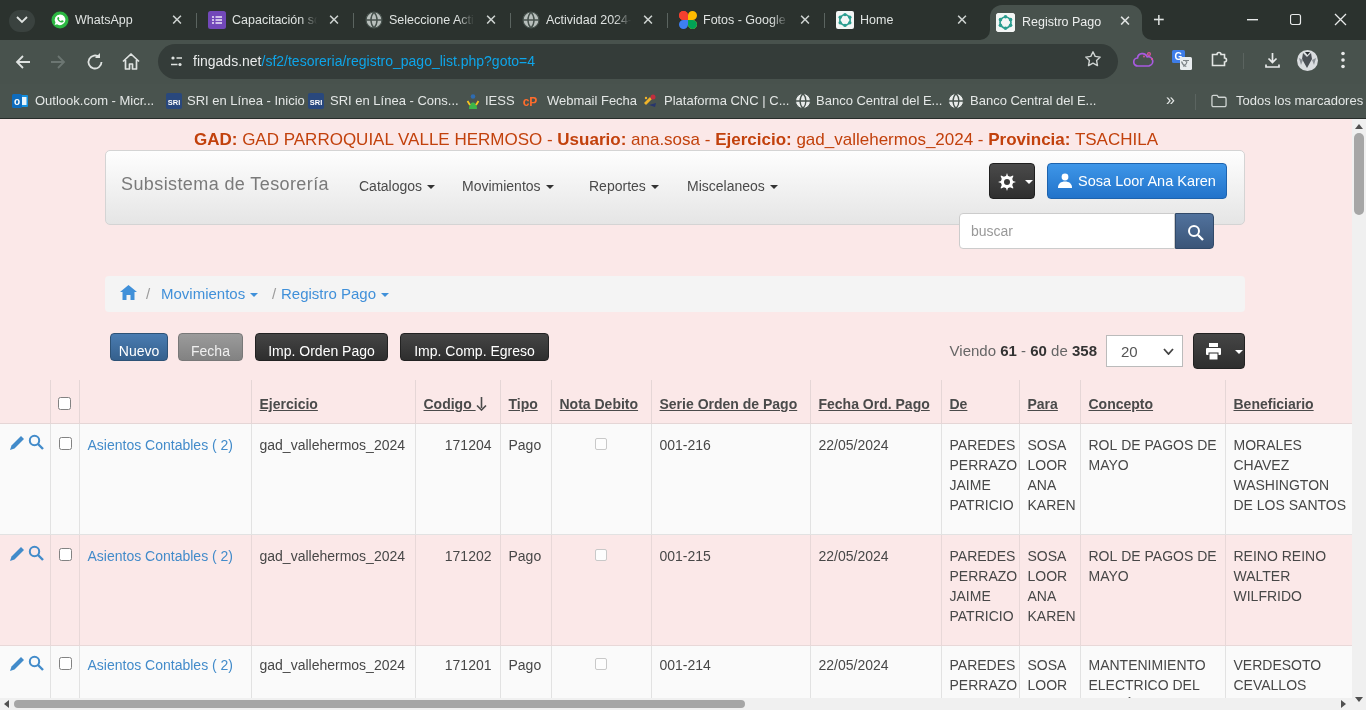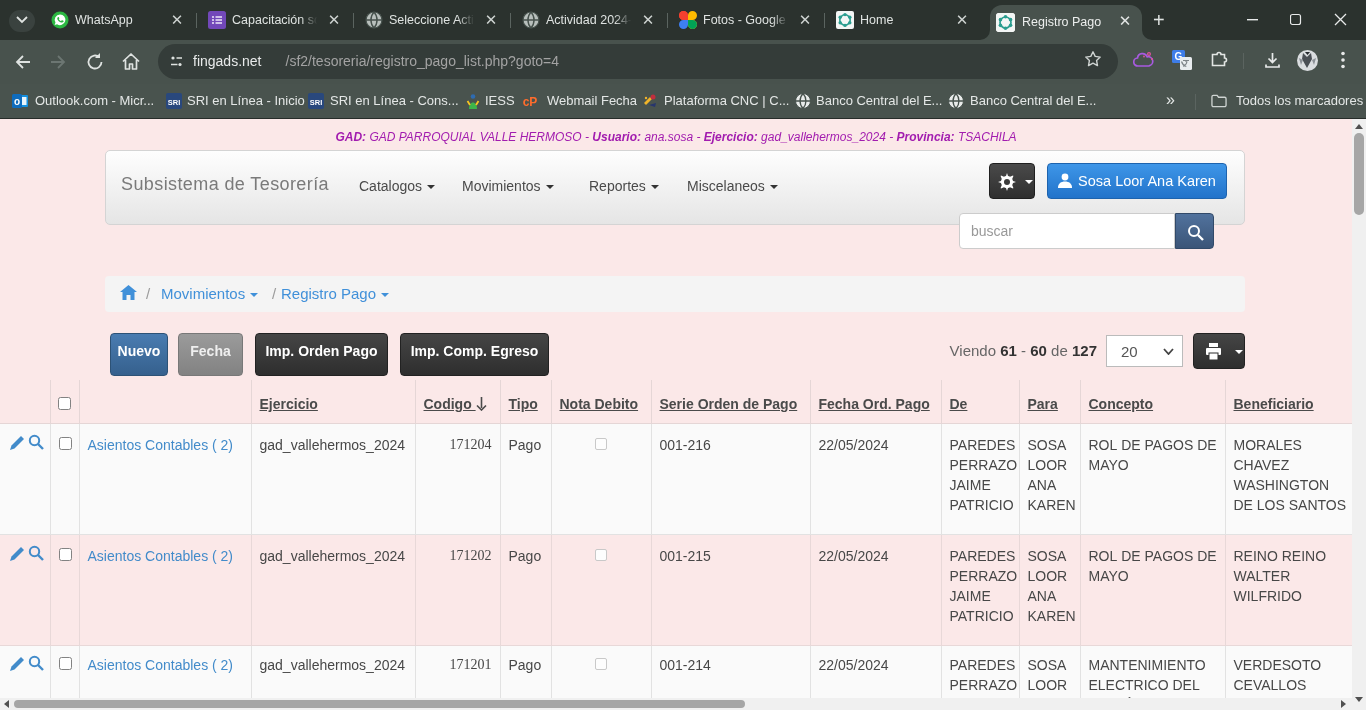--- a/index.html
+++ b/index.html
@@ -20,66 +20,66 @@
 #activetab .fav { position:absolute; left:6px; top:8px; width:19px; height:19px; background:#fff; border-radius:3px; }
 #activetab .ttl { position:absolute; left:32px; top:10px; font-size:12.5px; color:#eceeed; white-space:nowrap; }
 #activetab .cls { position:absolute; right:10px; top:9px; width:14px; height:14px; color:#e3e6e5; font-size:15px; line-height:14px; text-align:center; }
 #newtab { position:absolute; left:1153px; top:11px; color:#dfe3e1; font-size:20px; line-height:18px; }
 .winbtn { position:absolute; top:0px; height:40px; color:#e8eaea; }
 
 #toolbar { position:absolute; left:0; top:40px; width:1366px; height:44px; background:#48524d; }
 .tbi { position:absolute; top:12px; }
 #urlpill { position:absolute; left:158px; top:4px; width:960px; height:35px; background:#343c39; border-radius:17.5px; }
 #urlpill .url { position:absolute; left:35px; top:9px; font-size:14px; color:#e8eaea; white-space:nowrap; }
-#urlpill .url span { color:#a3a3a3;margin-left:24px; }
+#urlpill .url span { color:#0ea5e9; }
 
 #bookmarks { position:absolute; left:0; top:84px; width:1366px; height:35px; background:#49534e; border-bottom:1px solid #272d2a; }
 .bm { position:absolute; top:9px; font-size:13px; color:#e4e7e6; white-space:nowrap; }
 .bmicon { position:absolute; top:9px; width:16px; height:16px; }
 
 
 #page { position:absolute; left:0; top:120px; width:1352px; height:590px; background:#fbe8e8; }
-#gadline { position:absolute; left:0; top:10px; width:1352px; text-align:center; font-size:12px; color:#a21caf;font-style:italic; }
+#gadline { position:absolute; left:0; top:10px; width:1352px; text-align:center; font-size:17px; color:#c2410c; }
 
 #navpanel { position:absolute; left:105px; top:30px; width:1140px; height:75px; background:linear-gradient(#fefefe,#e5e5e5); border:1px solid #d4d4d4; border-radius:5px; }
 #brand { position:absolute; left:15px; top:23px; font-size:18px; color:#7a7a7a; letter-spacing:0.4px; }
 .mi { position:absolute; top:27px; font-size:14px; color:#4a4a4a; }
 .caret { display:inline-block; width:0; height:0; border-left:4px solid transparent; border-right:4px solid transparent; border-top:4px solid #333; margin-left:5px; vertical-align:2px; }
 #gearbtn { position:absolute; left:883px; top:12px; width:46px; height:36px; background:linear-gradient(#4a4a4a,#2f2f2f); border:1px solid #1f1f1f; border-radius:4px; }
 #userbtn { position:absolute; left:941px; top:12px; width:180px; height:36px; background:linear-gradient(#3e96e8,#2273ca); border:1px solid #1d63ae; border-radius:4px; color:#fff; font-size:14.5px; text-align:center; line-height:34px; }
 #searchbox { position:absolute; left:853px; top:62px; width:216px; height:36px; background:#fff; border:1px solid #ccc; border-radius:4px 0 0 4px; }
 #searchbox span { position:absolute; left:11px; top:9px; font-size:14px; color:#999; }
 #searchbtn { position:absolute; left:1069px; top:62px; width:39px; height:36px; background:linear-gradient(#51729d,#3b5578); border:1px solid #324a69; border-radius:0 4px 4px 0; }
 
 #breadcrumb { position:absolute; left:105px; top:156px; width:1140px; height:36px; background:#f4f4f4; border-radius:4px; font-size:15px; }
 #breadcrumb .bc { position:absolute; top:9px; color:#4090d9; }
 #breadcrumb .sep { position:absolute; top:9px; color:#9b9b9b; }
 .bcaret { display:inline-block; width:0; height:0; border-left:4px solid transparent; border-right:4px solid transparent; border-top:4px solid #4090d9; margin-left:5px; vertical-align:2px; }
 
-.btn { position:absolute; top:213px; height:43px; border-radius:4px; color:#fff; font-size:14px; text-align:center; line-height:34px;font-weight:bold; }
+.btn { position:absolute; top:213px; height:28px; border-radius:4px; color:#fff; font-size:14px; text-align:center; line-height:34px; }
 .btn-blue { background:linear-gradient(#4a7cb1,#35608d); border:1px solid #2d5276; }
 .btn-gray { background:linear-gradient(#9b9b9b,#828282); border:1px solid #787878; color:#efefef; }
 .btn-dark { background:linear-gradient(#454545,#2e2e2e); border:1px solid #222; }
 #viendo { position:absolute; left:841px; top:222px; width:256px; text-align:right; font-size:15px; color:#666; }
 #viendo b { color:#333; }
 #pagesel { position:absolute; left:1106px; top:215px; width:77px; height:32px; background:#fff; border:1px solid #bbb; border-radius:0; }
 #pagesel span { position:absolute; left:14px; top:7px; font-size:15px; color:#555; }
 #printbtn { position:absolute; left:1193px; top:213px; width:52px; height:36px; background:linear-gradient(#454545,#2e2e2e); border:1px solid #222; border-radius:4px; }
 
 
 #tbl { position:absolute; left:0; top:260px; width:1380px; border-collapse:collapse; table-layout:fixed; font-size:14px; color:#474747; }
 #tbl th { font-weight:bold; color:#4a4a4a; text-decoration:underline; text-align:left; padding:15px 8px 10px; border:1px solid #e5d6d6; border-top:none; white-space:nowrap; }
 #tbl td.icons { white-space:nowrap; padding:10px 0 5px 10px; }
 #tbl td { padding:11px 8px 19px; border:1px solid #e2e2e2; vertical-align:top; line-height:20px; }
 #tbl th:first-child, #tbl td:first-child { border-left:none; }
 #tbl tr.w td { background:#fafafa; }
 #tbl tr:last-child td { padding-top:9px; }
 #tbl tr.p td { background:#fbe8e8; border-color:#e8d8d8; }
 #tbl a { color:#428bca; text-decoration:none; }
-.num { text-align:right;font-family:Liberation Serif, serif; }
+.num { text-align:right; }
 .ctr { text-align:center; }
 .cb { display:inline-block; width:13px; height:13px; border:1px solid #828282; border-radius:2.5px; background:#fff; }
 #tbl td .cb { margin-top:2px; }
 #tbl th .cb { margin-top:2px; }
 .cbd { display:inline-block; width:12px; height:12px; border:1px solid #c9c9c9; border-radius:2px; background:#fdfdfd; }
 
 
 #vscroll { position:absolute; left:1352px; top:119px; width:14px; height:591px; background:#f0f0f0; }
 #vthumb { position:absolute; left:2px; top:14px; width:10px; height:82px; background:#a6a6a6; border-radius:5px;}
 #hscroll { position:absolute; left:0px; top:698px; width:1352px; height:12px; background:#f0f0f0; }
@@ -362,21 +362,21 @@
     <span class="sep" style="left:41px;">/</span>
     <span class="bc" style="left:56px;">Movimientos<span class="bcaret"></span></span>
     <span class="sep" style="left:167px;">/</span>
     <span class="bc" style="left:176px;">Registro Pago<span class="bcaret"></span></span>
   </div>
 
   <div class="btn btn-blue" style="left:110px;width:58px;">Nuevo</div>
   <div class="btn btn-gray" style="left:178px;width:65px;">Fecha</div>
   <div class="btn btn-dark" style="left:400px;width:149px;">Imp. Comp. Egreso</div>
   <div class="btn btn-dark" style="left:255px;width:133px;">Imp. Orden Pago</div>
-  <div id="viendo">Viendo <b>61</b> - <b>60</b> de <b>127</b></div>
+  <div id="viendo">Viendo <b>61</b> - <b>60</b> de <b>358</b></div>
   <div id="pagesel">
         <span>20</span>
         <svg style="position:absolute;right:8px;top:12px;" width="11" height="7" viewBox="0 0 11 7">
           <path d="M1 1l4.5 5L10 1" stroke="#444" stroke-width="1.8" fill="none"></path>
         </svg>
       </div>
   <div id="printbtn">
     <svg style="position:absolute;left:11px;top:9px;" width="17" height="17" viewBox="0 0 17 17">
           <rect x="4" y="0" width="9" height="4" fill="#fff"></rect>
           <rect x="1" y="5" width="15" height="7" rx="1" fill="#fff"></rect>

